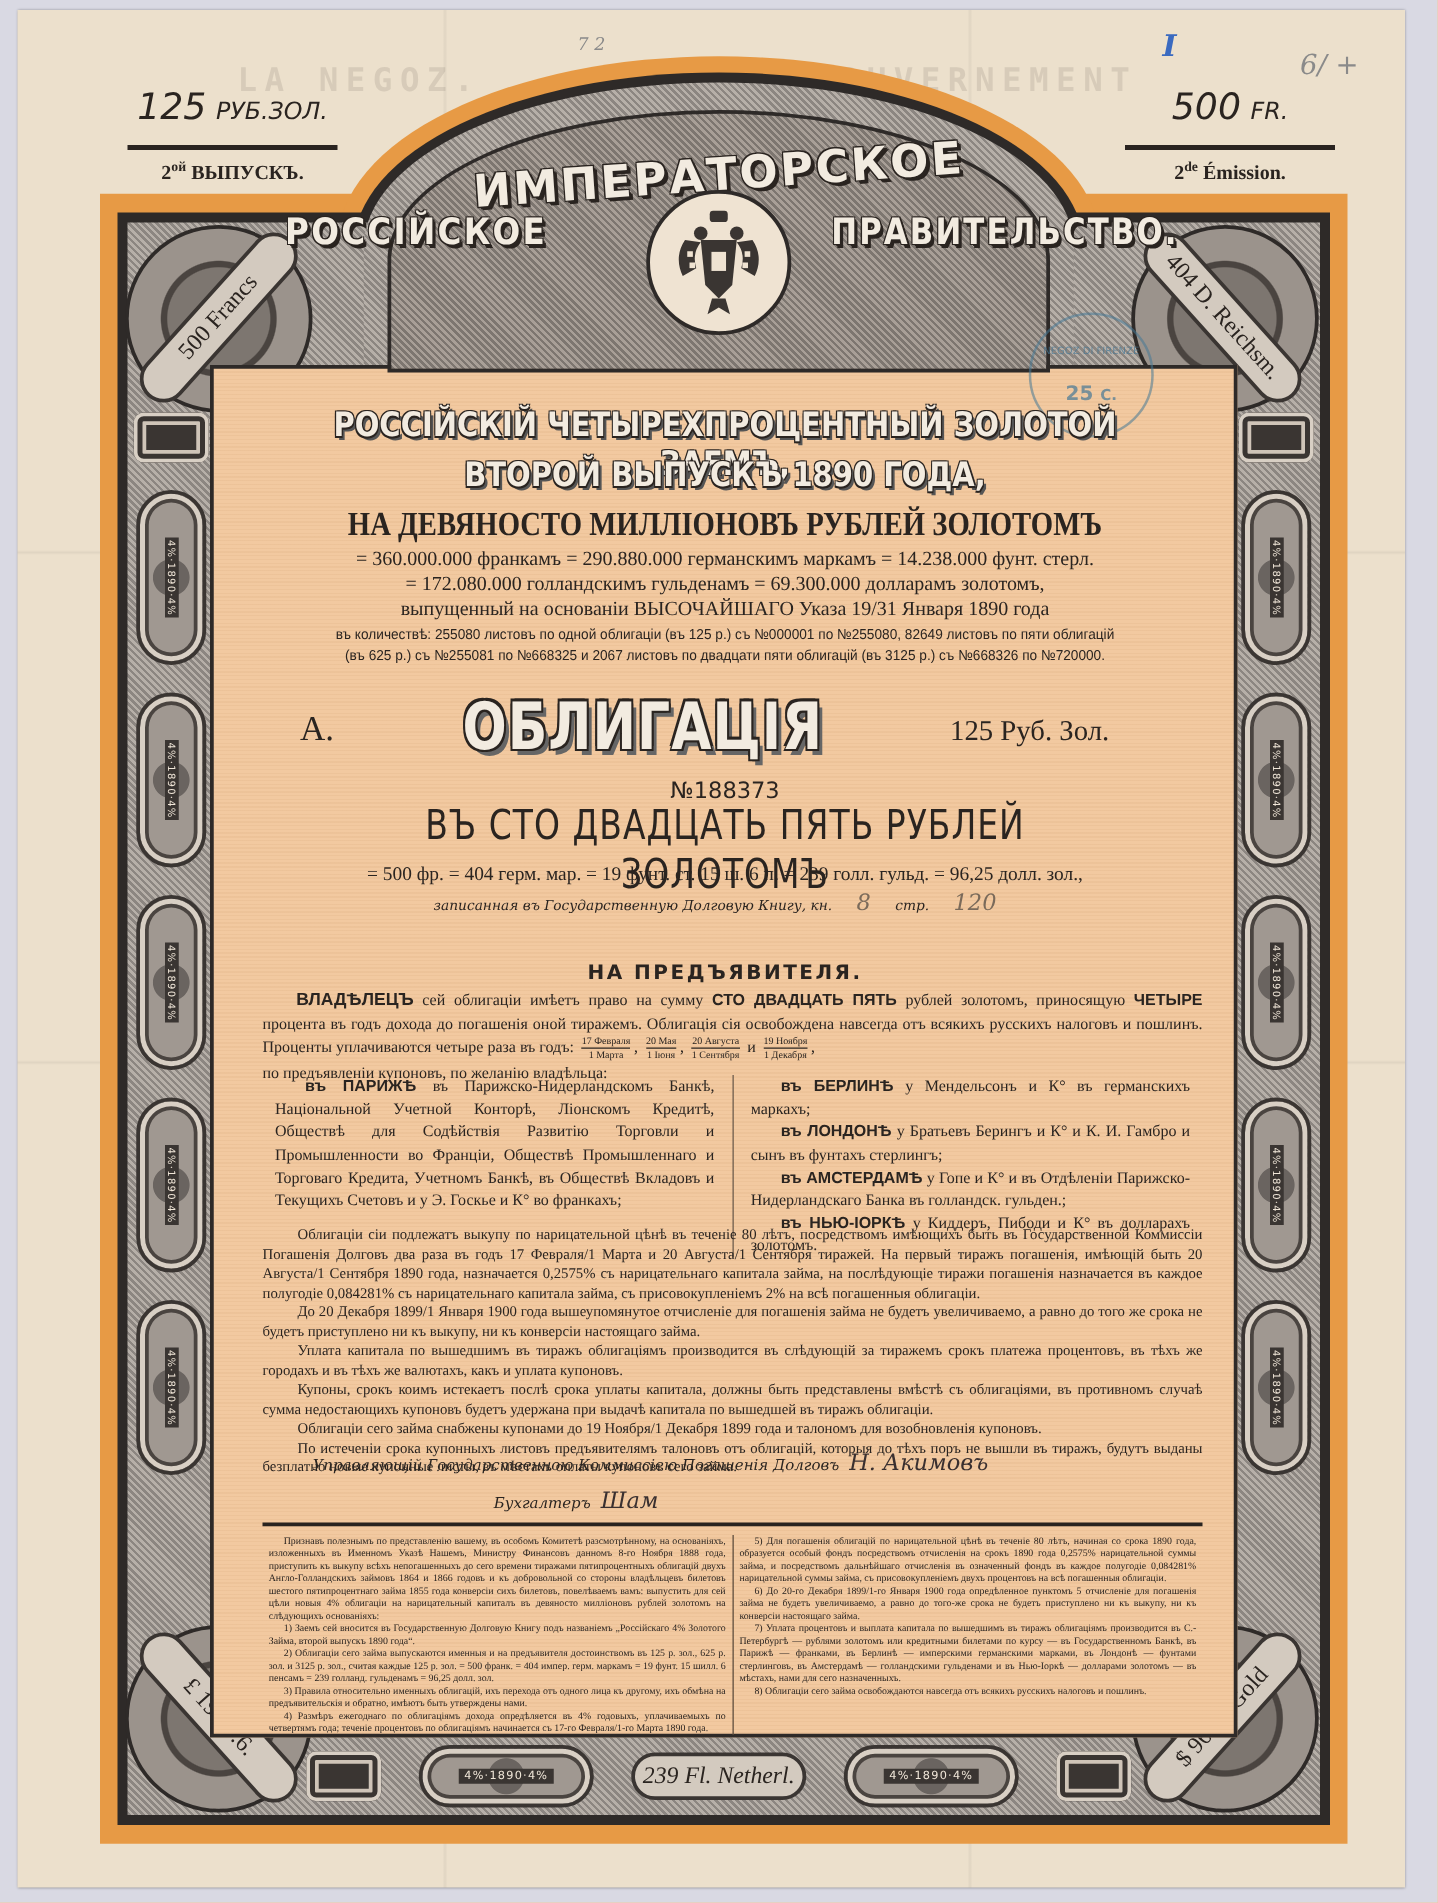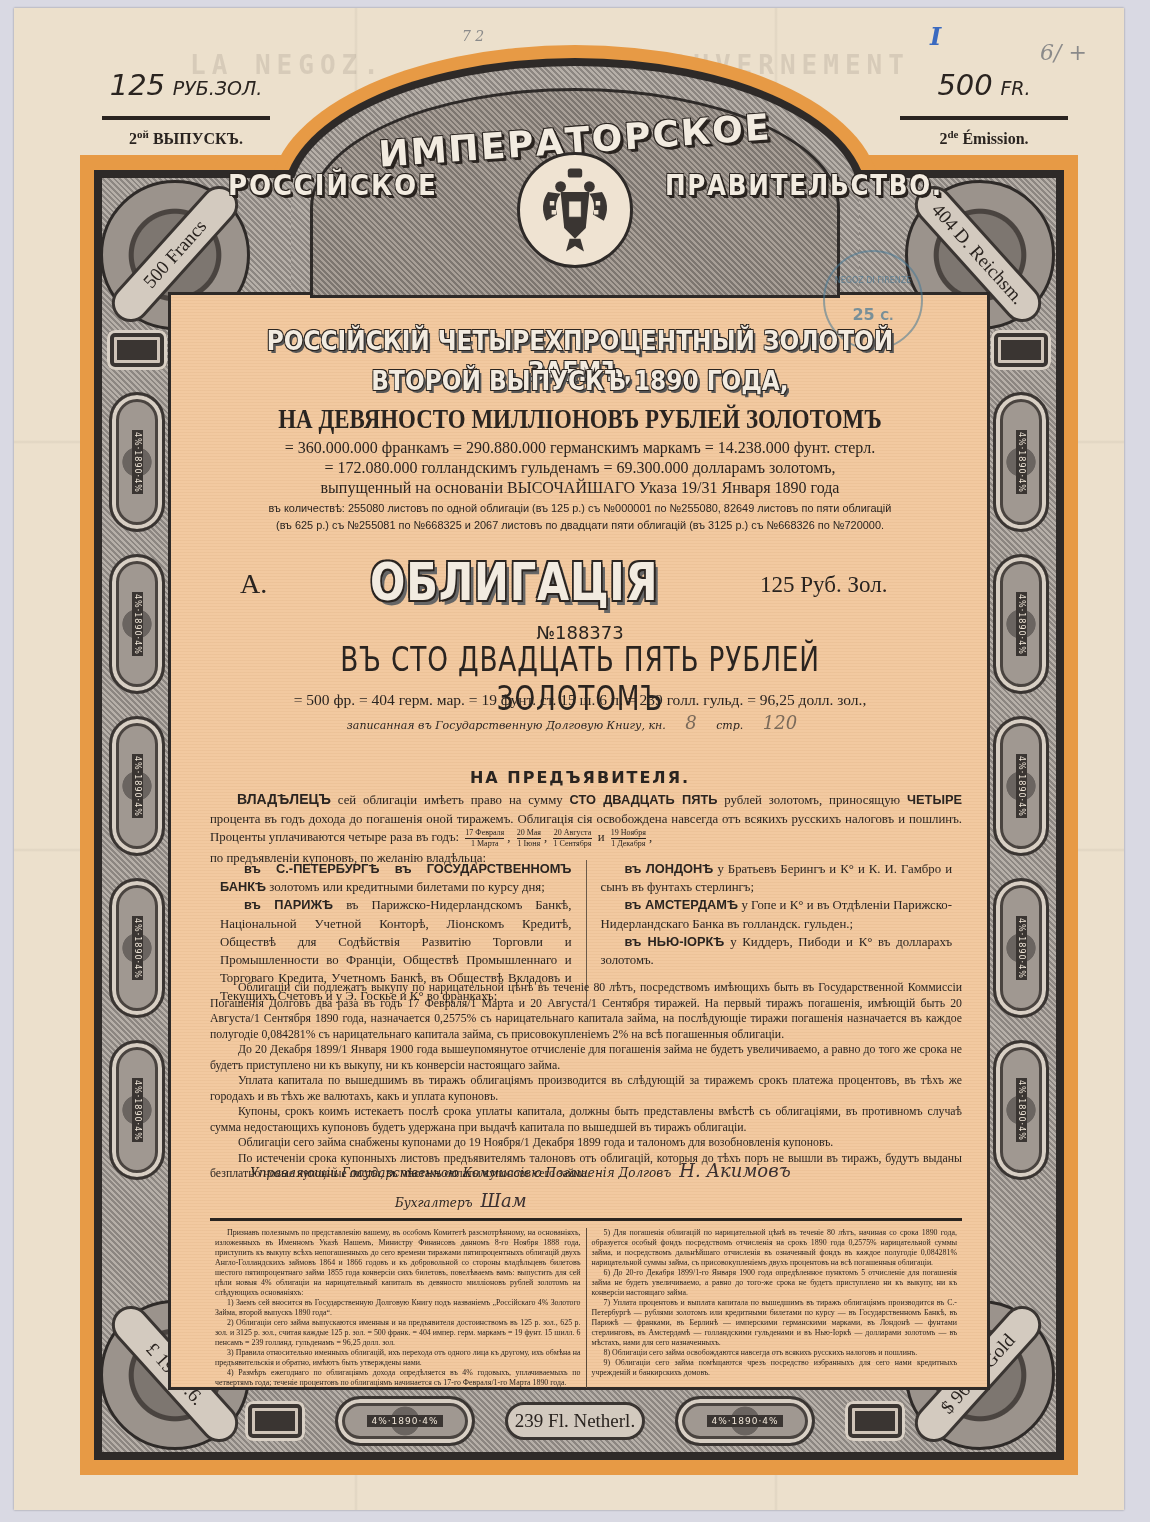--- a/index.html
+++ b/index.html
@@ -175,21 +175,21 @@
     </div>
   <div class="medallion">
       <span>4%·1890·4%</span>
     </div>
 </div>
 <div class="band-h" style="left:230px;top:1388px;width:690px;">
   <div class="scroll"></div>
   <div class="medallion-h">
       <span>4%·1890·4%</span>
     </div>
-  <div class="cart-label" style="position:relative;width:140px;">239 Fl. Netherl.</div>
+  <div class="cart-label" style="position:relative;width:140px;font-style:italic;">239 Fl. Netherl.</div>
   <div class="medallion-h">
       <span>4%·1890·4%</span>
     </div>
   <div class="scroll"></div>
 </div>
 
 <div class="cart" style="left:100px;top:180px;"></div>
 <div class="cart-label" style="left:90px;top:235px;transform:rotate(-48deg);">500 Francs</div>
 <div class="cart" style="left:905px;top:180px;"></div>
 <div class="cart-label" style="left:893px;top:235px;transform:rotate(48deg);">404 D. Reichsm.</div>
@@ -272,25 +272,25 @@
   <span>и</span>
   <span class="frac">
       <span>19 Ноября</span>
       <span>1 Декабря</span>
     </span>,
   <br><span>по предъявленіи купоновъ, по желанію владѣльца:</span>
 </div>
 
 <div class="cols">
   <div class="col">
-    <p><span class="b">въ С.-ПЕТЕРБУРГѢ въ ГОСУДАРСТВЕННОМЪ БАНКѢ</span><span> золотомъ или кредитными билетами по курсу дня;</span></p>
     <p><span class="b">въ ПАРИЖѢ</span><span> въ Парижско-Нидерландскомъ Банкѣ, Національной Учетной Конторѣ, Ліонскомъ Кредитѣ, Обществѣ для Содѣйствія Развитію Торговли и Промышленности во Франціи, Обществѣ Промышленнаго и Торговаго Кредита, Учетномъ Банкѣ, въ Обществѣ Вкладовъ и Текущихъ Счетовъ и у Э. Госкье и К° во франкахъ;</span></p>
   </div>
   <div class="col-div"></div>
   <div class="col">
+    <p><span class="b">въ БЕРЛИНѢ</span><span> у Мендельсонъ и К° въ германскихъ маркахъ;</span></p>
     <p><span class="b">въ ЛОНДОНѢ</span><span> у Братьевъ Берингъ и К° и К. И. Гамбро и сынъ въ фунтахъ стерлингъ;</span></p>
     <p><span class="b">въ АМСТЕРДАМѢ</span><span> у Гопе и К° и въ Отдѣленіи Парижско-Нидерландскаго Банка въ голландск. гульден.;</span></p>
     <p><span class="b">въ НЬЮ-ІОРКѢ</span><span> у Киддеръ, Пибоди и К° въ долларахъ золотомъ.</span></p>
   </div>
 </div>
 
 <div class="para2" style="top:980px;">
   <p>Облигаціи сіи подлежатъ выкупу по нарицательной цѣнѣ въ теченіе 80 лѣтъ, посредствомъ имѣющихъ быть въ Государственной Коммиссіи Погашенія Долговъ два раза въ годъ 17 Февраля/1 Марта и 20 Августа/1 Сентября тиражей. На первый тиражъ погашенія, имѣющій быть 20 Августа/1 Сентября 1890 года, назначается 0,2575% съ нарицательнаго капитала займа, на послѣдующіе тиражи погашенія назначается въ каждое полугодіе 0,084281% съ нарицательнаго капитала займа, съ присовокупленіемъ 2% на всѣ погашенныя облигаціи.</p>
   <p>До 20 Декабря 1899/1 Января 1900 года вышеупомянутое отчисленіе для погашенія займа не будетъ увеличиваемо, а равно до того же срока не будетъ приступлено ни къ выкупу, ни къ конверсіи настоящаго займа.</p>
   <p>Уплата капитала по вышедшимъ въ тиражъ облигаціямъ производится въ слѣдующій за тиражемъ срокъ платежа процентовъ, въ тѣхъ же городахъ и въ тѣхъ же валютахъ, какъ и уплата купоновъ.</p>
@@ -314,16 +314,15 @@
       <p>2) Облигаціи сего займа выпускаются именныя и на предъявителя достоинствомъ въ 125 р. зол., 625 р. зол. и 3125 р. зол., считая каждые 125 р. зол. = 500 франк. = 404 импер. герм. маркамъ = 19 фунт. 15 шилл. 6 пенсамъ = 239 голланд. гульденамъ = 96,25 долл. зол.</p>
       <p>3) Правила относительно именныхъ облигацій, ихъ перехода отъ одного лица къ другому, ихъ обмѣна на предъявительскія и обратно, имѣютъ быть утверждены нами.</p>
       <p>4) Размѣръ ежегоднаго по облигаціямъ дохода опредѣляется въ 4% годовыхъ, уплачиваемыхъ по четвертямъ года; теченіе процентовъ по облигаціямъ начинается съ 17-го Февраля/1-го Марта 1890 года.</p>
     </div>
     <div class="ex-div"></div>
     <div class="ex-col">
       <p>5) Для погашенія облигацій по нарицательной цѣнѣ въ теченіе 80 лѣтъ, начиная со срока 1890 года, образуется особый фондъ посредствомъ отчисленія на срокъ 1890 года 0,2575% нарицательной суммы займа, и посредствомъ дальнѣйшаго отчисленія въ означенный фондъ въ каждое полугодіе 0,084281% нарицательной суммы займа, съ присовокупленіемъ двухъ процентовъ на всѣ погашенныя облигаціи.</p>
       <p>6) До 20-го Декабря 1899/1-го Января 1900 года опредѣленное пунктомъ 5 отчисленіе для погашенія займа не будетъ увеличиваемо, а равно до того-же срока не будетъ приступлено ни къ выкупу, ни къ конверсіи настоящаго займа.</p>
       <p>7) Уплата процентовъ и выплата капитала по вышедшимъ въ тиражъ облигаціямъ производится въ С.-Петербургѣ — рублями золотомъ или кредитными билетами по курсу — въ Государственномъ Банкѣ, въ Парижѣ — франками, въ Берлинѣ — имперскими германскими марками, въ Лондонѣ — фунтами стерлинговъ, въ Амстердамѣ — голландскими гульденами и въ Нью-Іоркѣ — долларами золотомъ — въ мѣстахъ, нами для сего назначенныхъ.</p>
       <p>8) Облигаціи сего займа освобождаются навсегда отъ всякихъ русскихъ налоговъ и пошлинъ.</p>
-      <p>9) Облигаціи сего займа помѣщаются чрезъ посредство избранныхъ для сего нами кредитныхъ учрежденій и банкирскихъ домовъ.</p>
     </div>
   </div>
 </div>
 
 </body></html>

